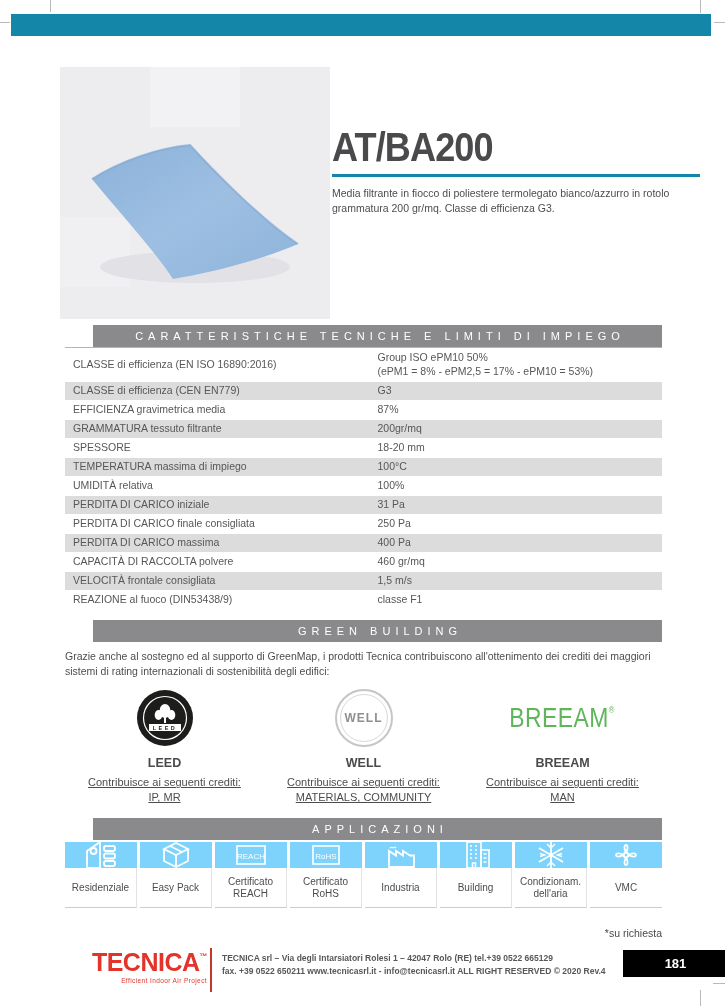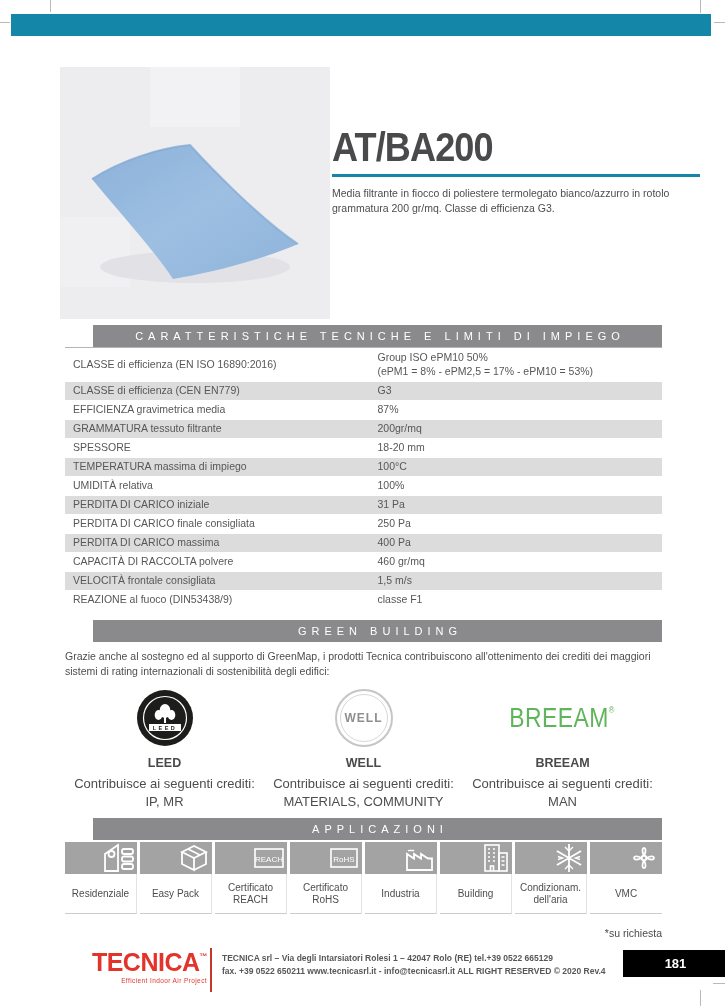--- a/index.html
+++ b/index.html
@@ -42,36 +42,36 @@
   .spec-table td.lbl { width:51%; }
   .spec-table td.val { white-space:pre-line; }
 
   
   .sec-green { top:620px; }
   .gb-intro { margin-top:7px; font-size:10.5px; line-height:1.45; color:#4d4d4f; }
   .certs { display:flex; margin-top:8px; }
   .cert { flex:1; text-align:center; }
   .cert-logo { height:62px; display:flex; align-items:center; justify-content:center; }
   .cert-name { font-size:12.5px; font-weight:bold; color:#4a4a4c; margin-top:7px; }
-  .cert-cred-label, .cert-cred { font-size:13px; line-height:1.35; color:#4d4d4f; }
+  .cert-cred-label, .cert-cred { font-size:11px; line-height:1.35; color:#4d4d4f;text-decoration:underline; }
   .cert-cred-label { margin-top:5px; }
   .well-circle {
     width:58px; height:58px; border-radius:50%; border:2px solid #c6c6c6;
     display:flex; align-items:center; justify-content:center; position:relative;
   }
   .well-circle::after { content:""; position:absolute; inset:3px; border-radius:50%; border:1px solid #d8d8d8; }
   .well-word { color:#8f8f8f; font-weight:bold; font-size:12px; letter-spacing:1px; }
   .breeam-wrap { color:#5fb559; font-size:27px; letter-spacing:0.5px; transform:scaleX(0.85); transform-origin:center; white-space:nowrap; }
   .breeam-wrap sup { font-size:9px; vertical-align:14px; }
   .gb-note { text-align:center; font-size:10.5px; margin-top:12px; color:#4d4d4f; }
 
   
   .sec-apps { top:818px; }
   .apps-grid { display:grid; grid-template-columns:repeat(8,1fr); column-gap:3px; margin-top:2px; }
-  .app-icon-cell { height:32px; background:#a3a3a3; display:flex; align-items:center; justify-content:flex-end; }
+  .app-icon-cell { height:26px; background:#7dd3fc; display:flex; align-items:center; justify-content:center; }
   .app-label-cell {
     height:40px; display:flex; align-items:center; justify-content:center; text-align:center;
     font-size:10px; line-height:1.2; color:#4d4d4f; border-bottom:1px solid #cccccc; border-right:1px solid #e3e3e3;
     padding:0 2px;
   }
   .app-label-cell.last { border-right:none; }
 
   .su-richiesta { position:absolute; left:65px; top:927px; width:597px; text-align:right; font-size:10.5px; color:#4a4a4c; }
 
   

